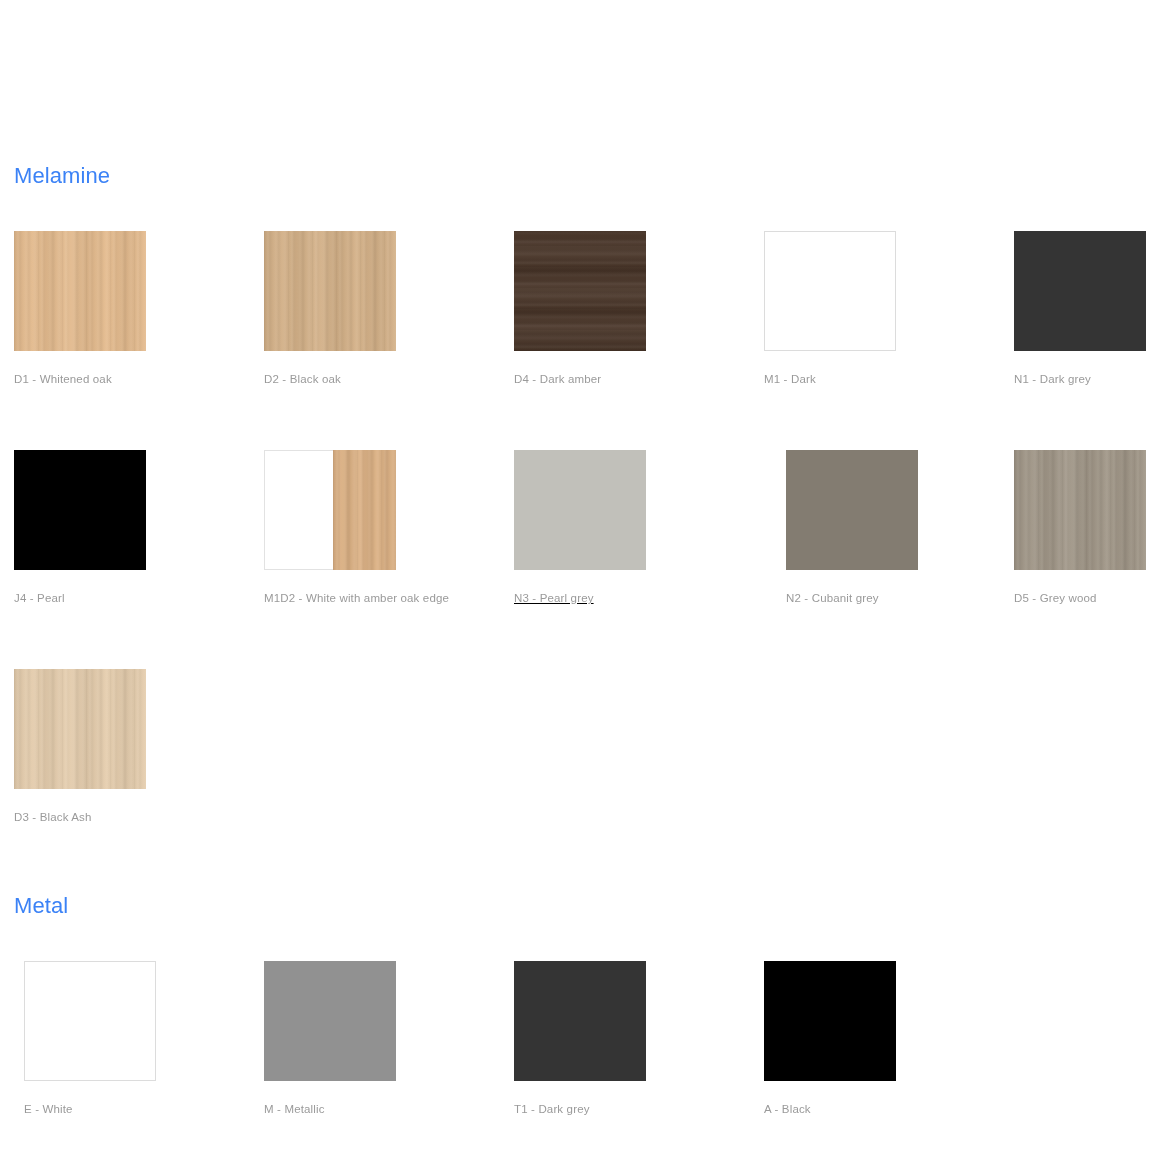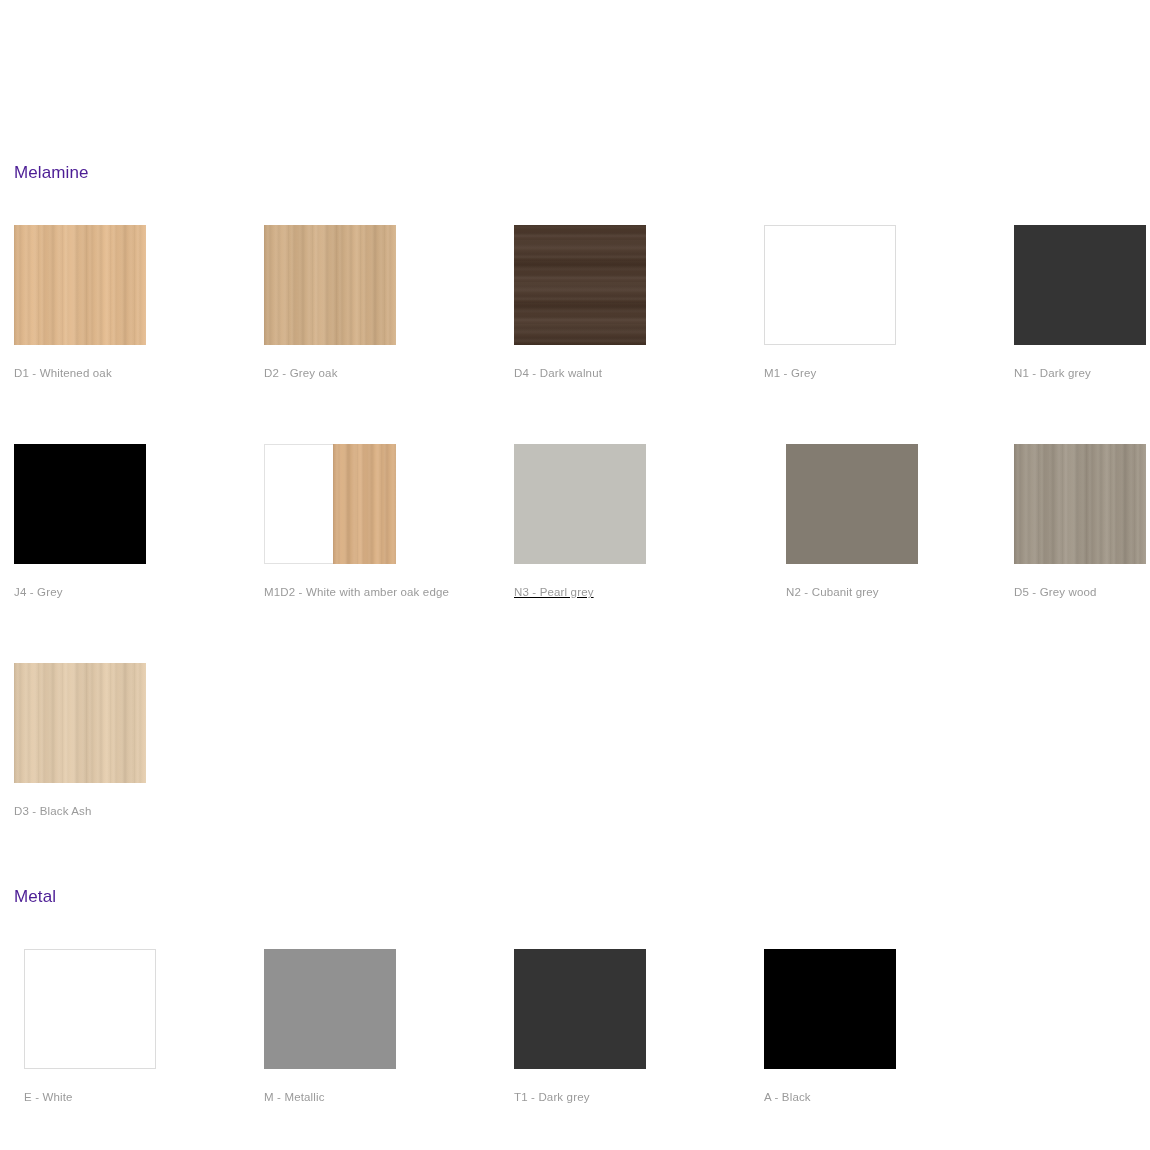--- a/index.html
+++ b/index.html
@@ -14,23 +14,23 @@
   .page {
     position: relative;
     width: 1150px;
     height: 1150px;
     background: #ffffff;
     padding: 0;
     overflow: hidden;
   }
   .section { padding: 0 0 0 0; }
   .section-title {
-    font-size: 17px;
+    font-size: 22px;
     font-weight: 400;
-    color: #4c1d95;
+    color: #3b82f6;
     letter-spacing: 0.1px;
     margin: 0 0 42px 14px;
   }
   #section-melamine { padding-top: 163px; }
   #section-metal    { padding-top: 15px; }
   .grid {
     display: grid;
     grid-template-columns: repeat(5, 250px);
     margin-left: 14px;
     row-gap: 10px;
@@ -106,37 +106,37 @@
 
   <section class="section" id="section-melamine">
     <h2 class="section-title">Melamine</h2>
     <div class="grid" id="grid-melamine">
         <div class="swatch-cell" style="margin-bottom: 55px;">
           <div class="swatch-box grain-v" style="background: rgb(228, 187, 142);"></div>
           <div class="swatch-label">D1 - Whitened oak</div>
         </div>
         <div class="swatch-cell" style="margin-bottom: 55px;">
           <div class="swatch-box grain-v" style="background: rgb(212, 177, 136);"></div>
-          <div class="swatch-label">D2 - Grey oak</div>
+          <div class="swatch-label">D2 - Black oak</div>
         </div>
         <div class="swatch-cell" style="margin-bottom: 55px;">
           <div class="swatch-box grain-h" style="background: rgb(74, 54, 41);"></div>
-          <div class="swatch-label">D4 - Dark walnut</div>
+          <div class="swatch-label">D4 - Dark amber</div>
         </div>
         <div class="swatch-cell" style="margin-bottom: 55px;">
           <div class="swatch-box bordered" style="background: rgb(255, 255, 255);"></div>
-          <div class="swatch-label">M1 - Grey</div>
+          <div class="swatch-label">M1 - Dark</div>
         </div>
         <div class="swatch-cell" style="margin-bottom: 55px;">
           <div class="swatch-box" style="background: rgb(52, 52, 52);"></div>
           <div class="swatch-label">N1 - Dark grey</div>
         </div>
         <div class="swatch-cell" style="margin-bottom: 55px;">
           <div class="swatch-box" style="background: rgb(0, 0, 0);"></div>
-          <div class="swatch-label">J4 - Grey</div>
+          <div class="swatch-label">J4 - Pearl</div>
         </div>
         <div class="swatch-cell" style="margin-bottom: 55px;">
           <div class="swatch-box">
             <div class="split">
               <div class="split-white"></div>
               <div class="split-wood grain-v" style="background: rgb(220, 177, 132);"></div>
             </div>
           </div>
           <div class="swatch-label">M1D2 - White with amber oak edge</div>
         </div>

